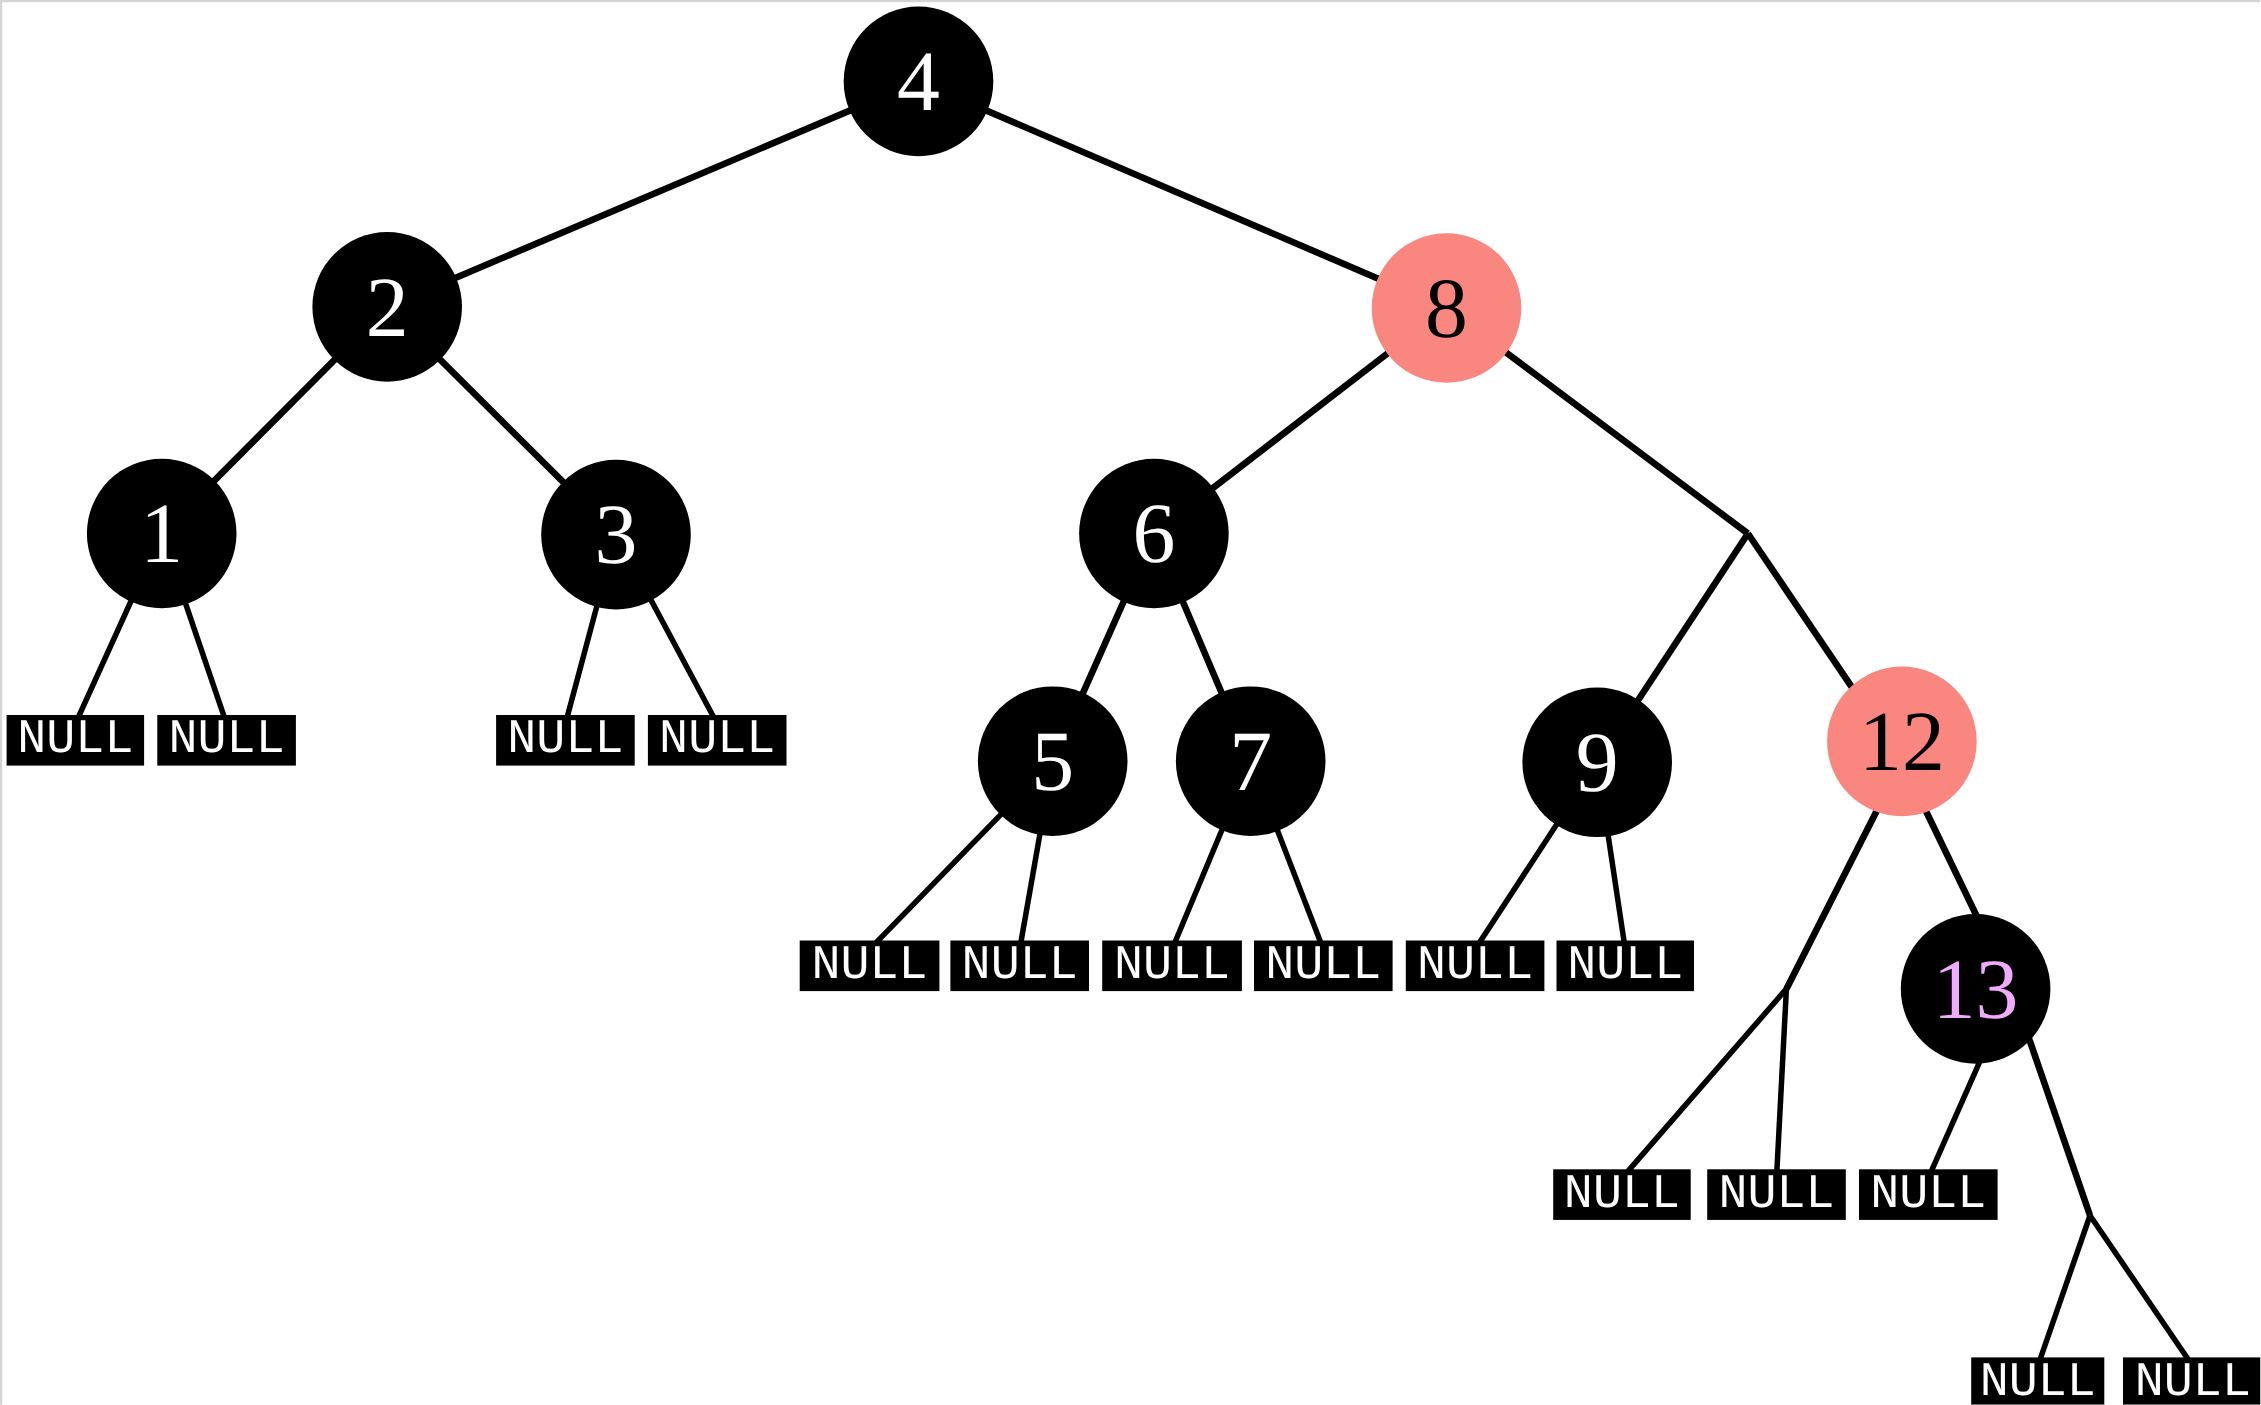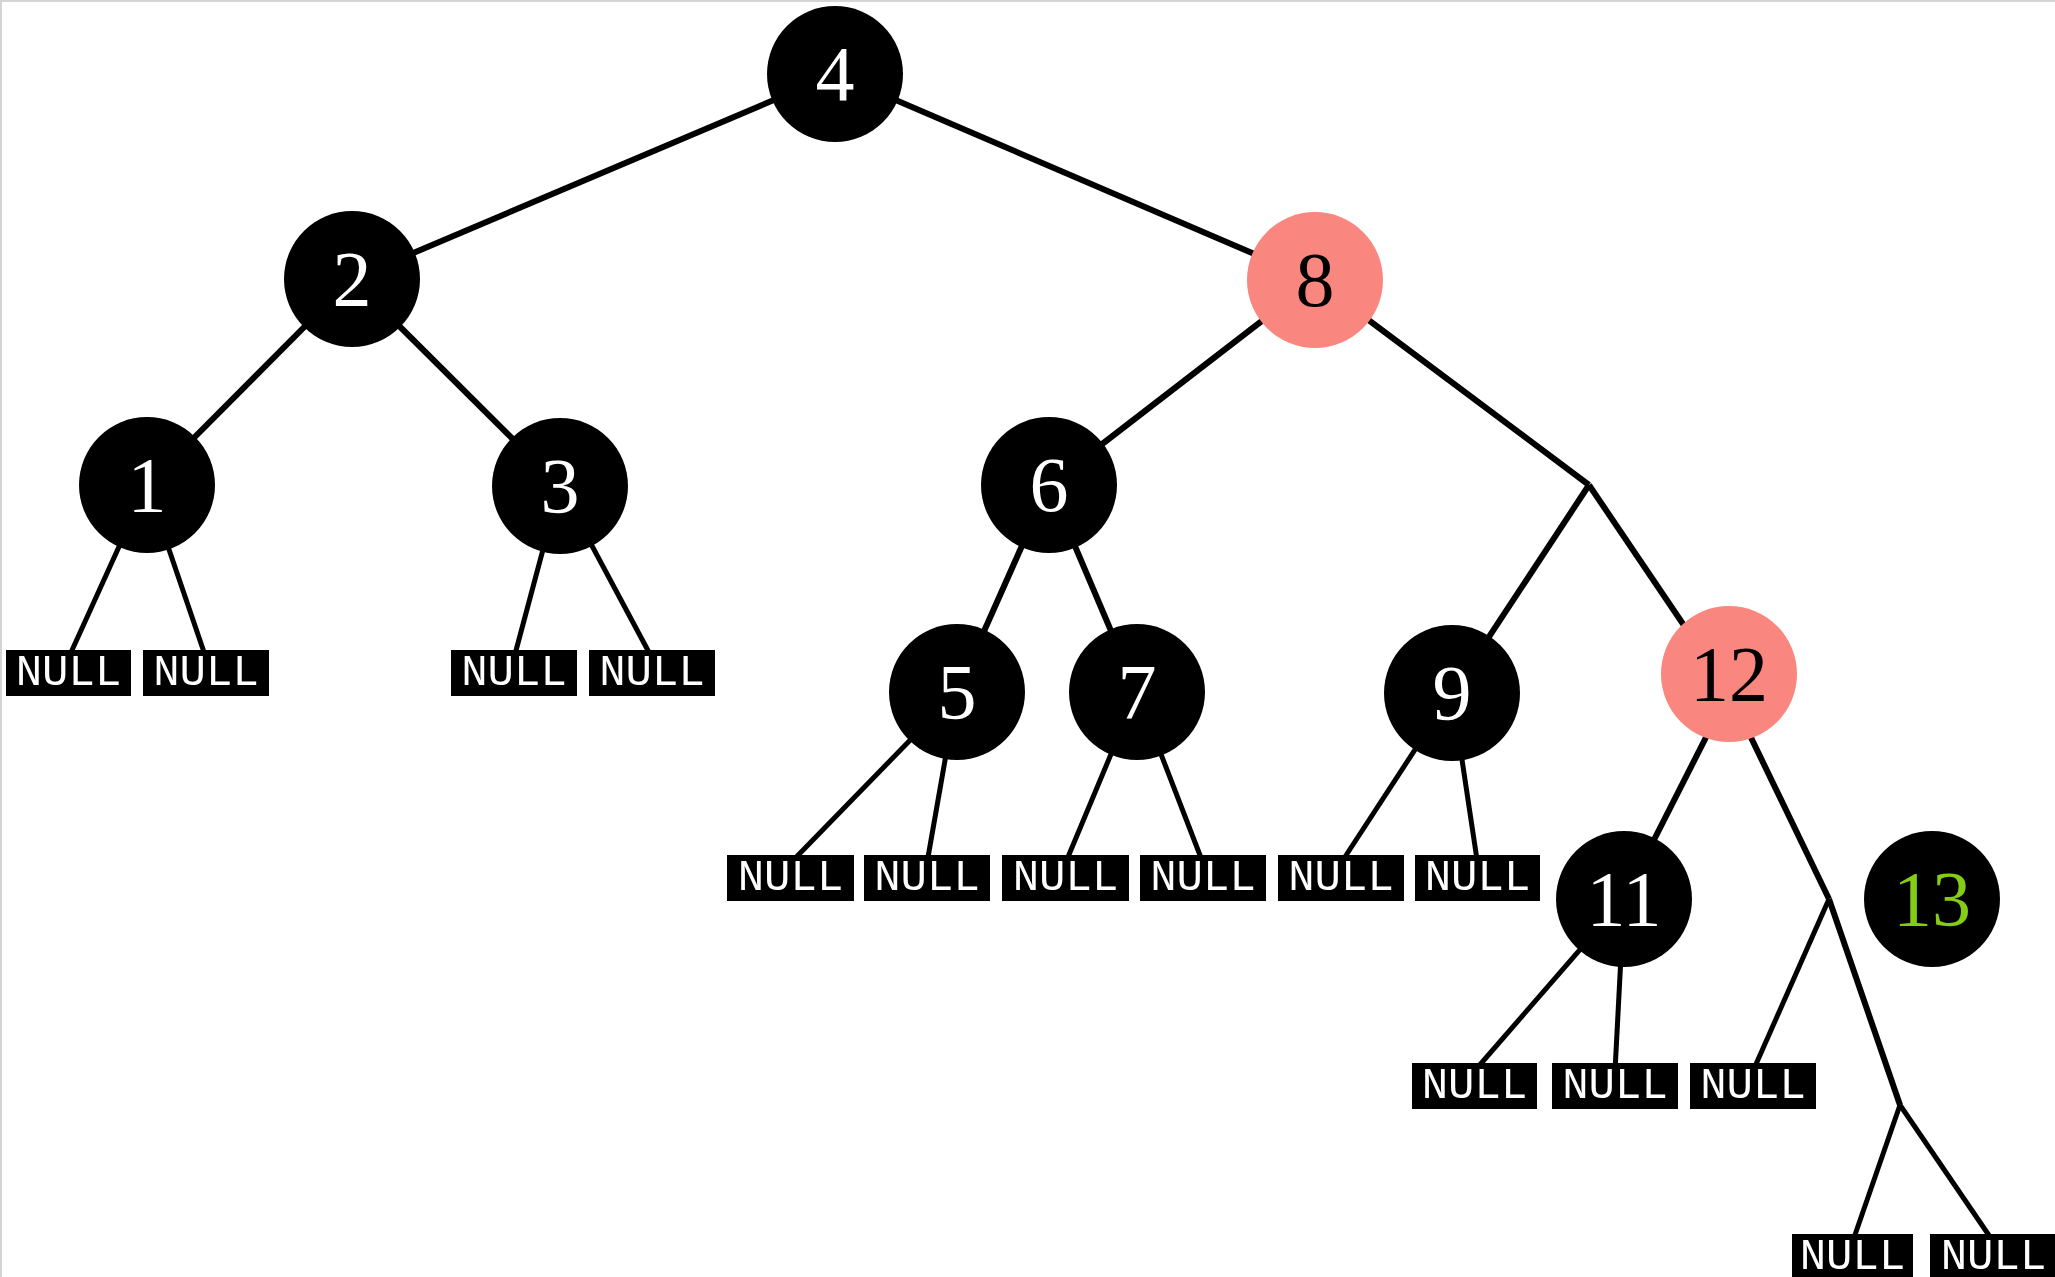--- a/index.html
+++ b/index.html
@@ -86,22 +86,21 @@
 <div class="tree-node" style="left: 765px; top: 4px; background: rgb(0, 0, 0); color: rgb(255, 255, 255);">4</div>
     <div class="tree-node" style="left: 282px; top: 209px; background: rgb(0, 0, 0); color: rgb(255, 255, 255);">2</div>
     <div class="tree-node" style="left: 1245px; top: 210px; background: rgb(249, 134, 127); color: rgb(0, 0, 0);">8</div>
     <div class="tree-node" style="left: 77px; top: 415px; background: rgb(0, 0, 0); color: rgb(255, 255, 255);">1</div>
     <div class="tree-node" style="left: 490px; top: 416px; background: rgb(0, 0, 0); color: rgb(255, 255, 255);">3</div>
     <div class="tree-node" style="left: 979px; top: 415px; background: rgb(0, 0, 0); color: rgb(255, 255, 255);">6</div>
     <div class="tree-node" style="left: 887px; top: 622px; background: rgb(0, 0, 0); color: rgb(255, 255, 255);">5</div>
     <div class="tree-node" style="left: 1067px; top: 622px; background: rgb(0, 0, 0); color: rgb(255, 255, 255);">7</div>
     <div class="tree-node" style="left: 1382px; top: 623px; background: rgb(0, 0, 0); color: rgb(255, 255, 255);">9</div>
     <div class="tree-node" style="left: 1659px; top: 604px; background: rgb(249, 134, 127); color: rgb(0, 0, 0);">12</div>
-    <div class="tree-node" style="left: 1554px; top: 829px; background: rgb(0, 0, 0); color: rgb(255, 255, 255);">11</div>
-    <div class="tree-node" style="left: 1862px; top: 829px; background: rgb(0, 0, 0); color: #84cc16;">13</div>
+    <div class="tree-node" style="left: 1726px; top: 829px; background: rgb(0, 0, 0); color: #f0abfc;">13</div>
     <div class="null-leaf" style="left: 4px; top: 648px; width: 125px; height: 46px; background: rgb(0, 0, 0); color: rgb(255, 255, 255);">NULL</div>
     <div class="null-leaf" style="left: 141px; top: 648px; width: 126px; height: 46px; background: rgb(0, 0, 0); color: rgb(255, 255, 255);">NULL</div>
     <div class="null-leaf" style="left: 449px; top: 648px; width: 126px; height: 46px; background: rgb(0, 0, 0); color: rgb(255, 255, 255);">NULL</div>
     <div class="null-leaf" style="left: 587px; top: 648px; width: 126px; height: 46px; background: rgb(0, 0, 0); color: rgb(255, 255, 255);">NULL</div>
     <div class="null-leaf" style="left: 725px; top: 853px; width: 127px; height: 46px; background: rgb(0, 0, 0); color: rgb(255, 255, 255);">NULL</div>
     <div class="null-leaf" style="left: 862px; top: 853px; width: 126px; height: 46px; background: rgb(0, 0, 0); color: rgb(255, 255, 255);">NULL</div>
     <div class="null-leaf" style="left: 1000px; top: 853px; width: 127px; height: 46px; background: rgb(0, 0, 0); color: rgb(255, 255, 255);">NULL</div>
     <div class="null-leaf" style="left: 1138px; top: 853px; width: 126px; height: 46px; background: rgb(0, 0, 0); color: rgb(255, 255, 255);">NULL</div>
     <div class="null-leaf" style="left: 1276px; top: 853px; width: 126px; height: 46px; background: rgb(0, 0, 0); color: rgb(255, 255, 255);">NULL</div>
     <div class="null-leaf" style="left: 1413px; top: 853px; width: 125px; height: 46px; background: rgb(0, 0, 0); color: rgb(255, 255, 255);">NULL</div>

